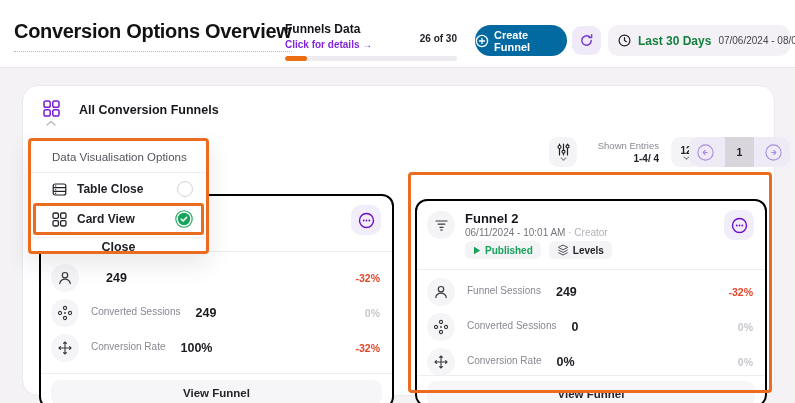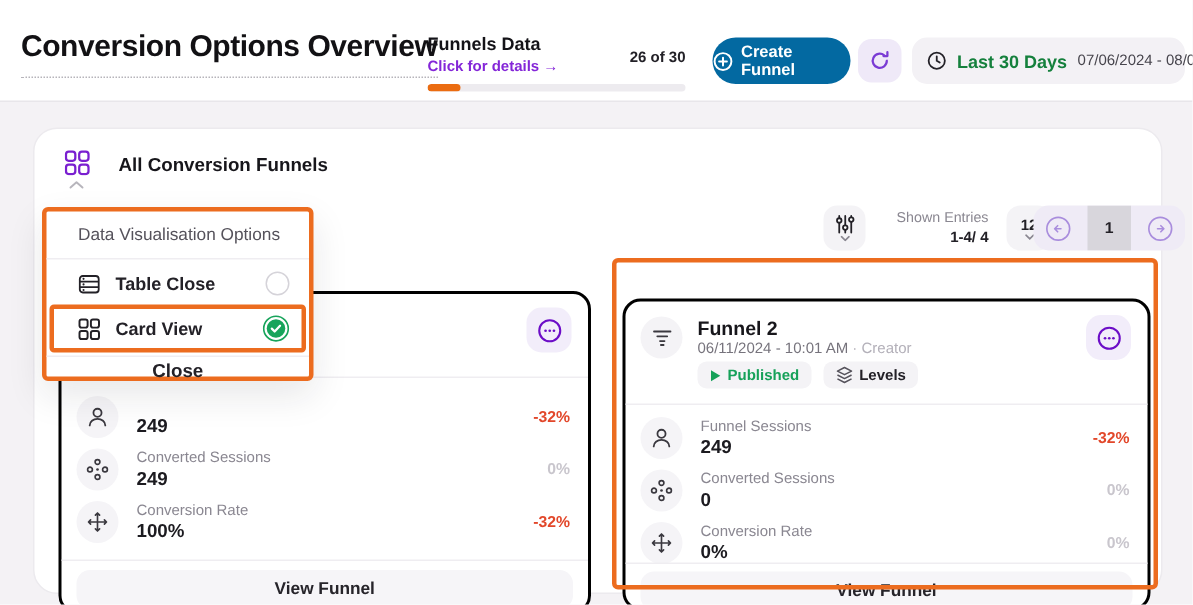--- a/index.html
+++ b/index.html
@@ -58,21 +58,21 @@
   .card-meta  { position:absolute; left:48px; top:26px; font-size:10px; color:#76737c; }
   .card-meta .creator { color:#b3b0b9; }
   .badges { position:absolute; left:48px; top:40px; display:flex; gap:8px; }
   .badge { height:18px; border-radius:6px; background:#f4f3f6; display:flex; align-items:center; gap:4px; padding:0 8px;
            font-size:10px; font-weight:700; }
   .badge-published { color:#16a159; }
   .badge-levels { color:#232127; }
 
   .stat-row { position:absolute; left:0; right:0; height:36px; display:flex; align-items:center; gap:12px; padding:0 12px 0 10px; }
   .stat-icon { width:28px; height:28px; border-radius:50%; background:#f5f4f7; display:flex; align-items:center; justify-content:center; flex:0 0 28px; }
-  .stat-col { display:flex; flex-direction:column; gap:1px; }
+  .stat-col { display:flex; flex-direction:row; gap:15px; }
   .stat-label { font-size:10px; color:#8a8791; min-height:11px; }
   .stat-value { font-size:12.5px; font-weight:700; color:#1c1b20; }
   .trend { margin-left:auto; font-size:10.5px; font-weight:700; }
   .trend-red  { color:#e2472a; }
   .trend-gray { color:#c9c6cd; }
   .view-btn { position:absolute; left:10px; right:10px; height:26px; border-radius:9px; background:#f6f5f8;
               display:flex; align-items:center; justify-content:center; font-size:11.5px; font-weight:600; color:#26242a; cursor:pointer; }
 
   
   .popup { position:absolute; left:28px; top:138px; width:181px; height:116px; background:#fff; border:3px solid #ec6c1f;

